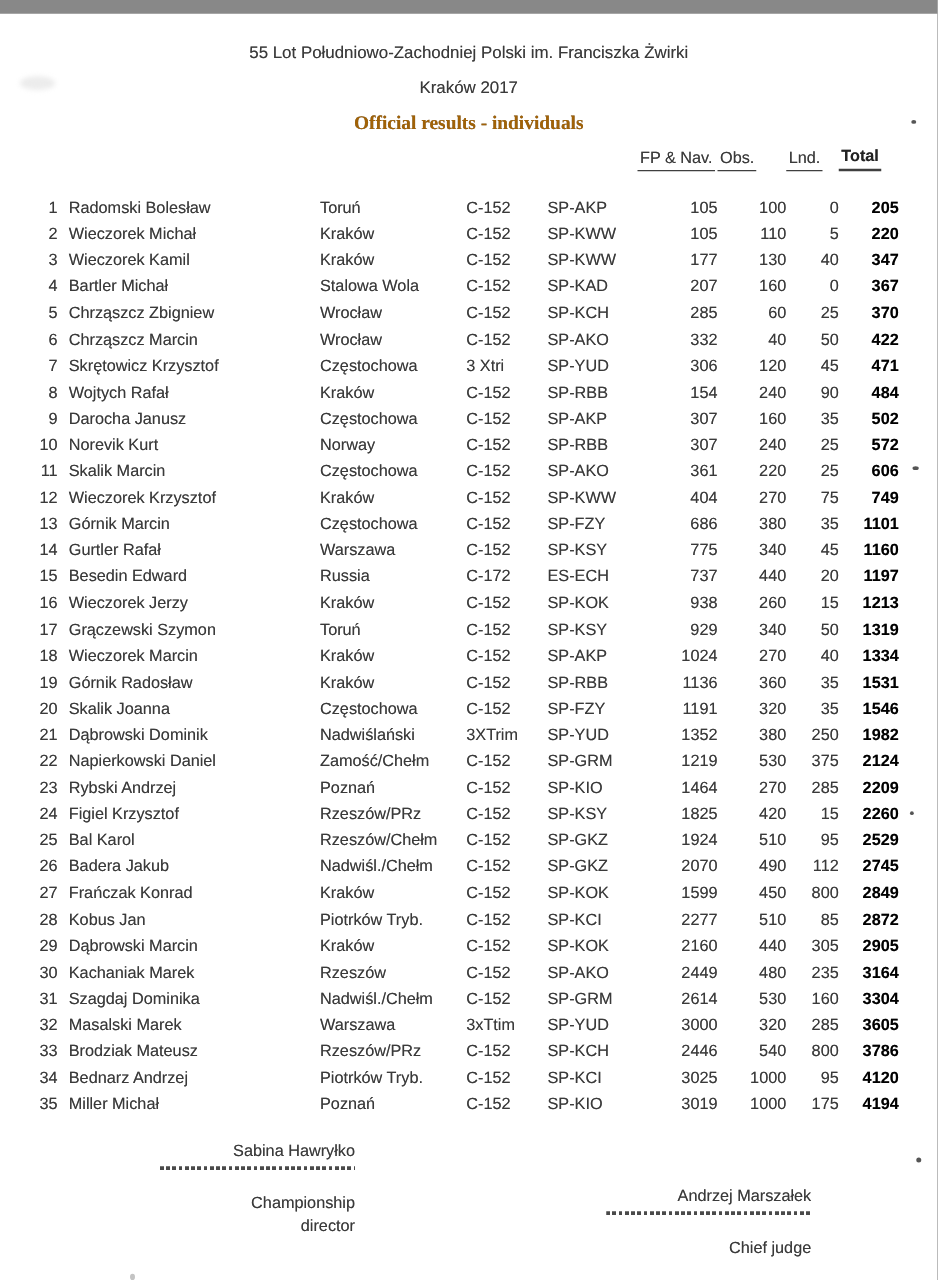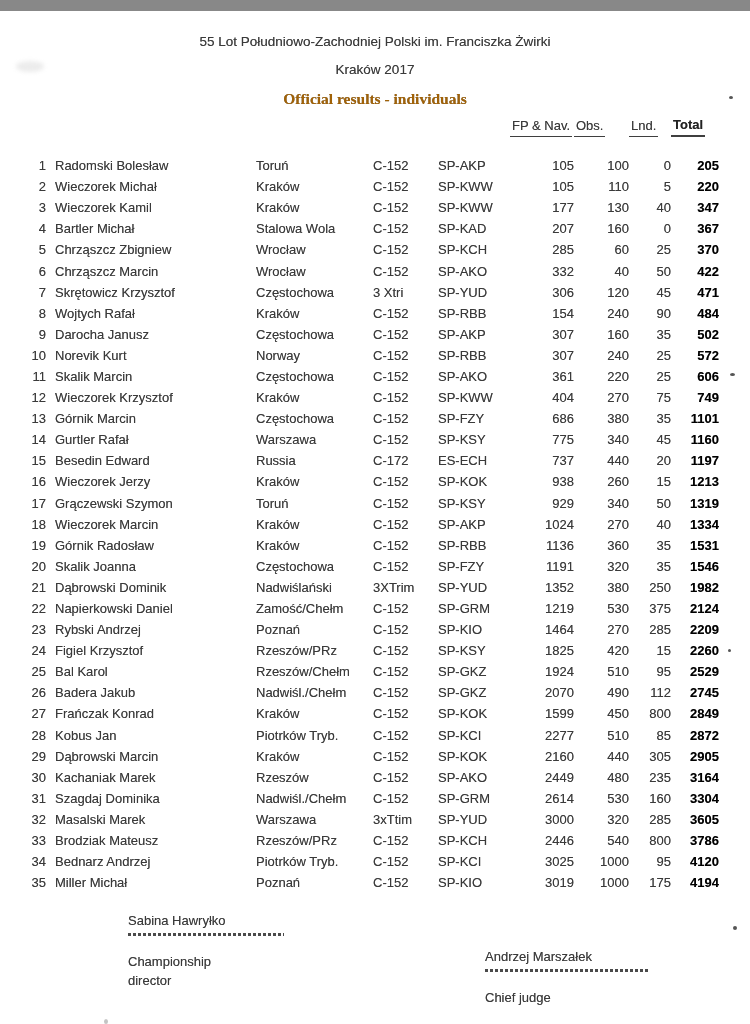--- a/index.html
+++ b/index.html
@@ -37,21 +37,21 @@
   .trow{height:21.1px;align-items:center;font-size:13px;}
   .c{white-space:nowrap;overflow:visible;}
   .c-rank{text-align:right;}
   .c-name{padding-left:9px;}
   .c-town{padding-left:1px;}
   .c-type{padding-left:1px;}
   .c-reg{padding-left:1px;}
   .c-fp,.c-obs,.c-lnd,.c-total{text-align:right;}
   .c-total{font-weight:bold;color:#000000;}
 
-  .sig{position:absolute;text-align:left;font-size:13px;}
+  .sig{position:absolute;text-align:right;font-size:13px;}
   .sig-left{left:128px;top:902px;width:156px;}
   .sig-right{left:485px;top:938px;width:164px;}
   .sig-name{margin-bottom:5px;}
   .sig-rule{
     height:3px;
     background:repeating-linear-gradient(90deg,#4a4a4a 0 3px,transparent 3px 5px);
     margin-bottom:16px;
   }
   .sig-role{line-height:19px;}
 

